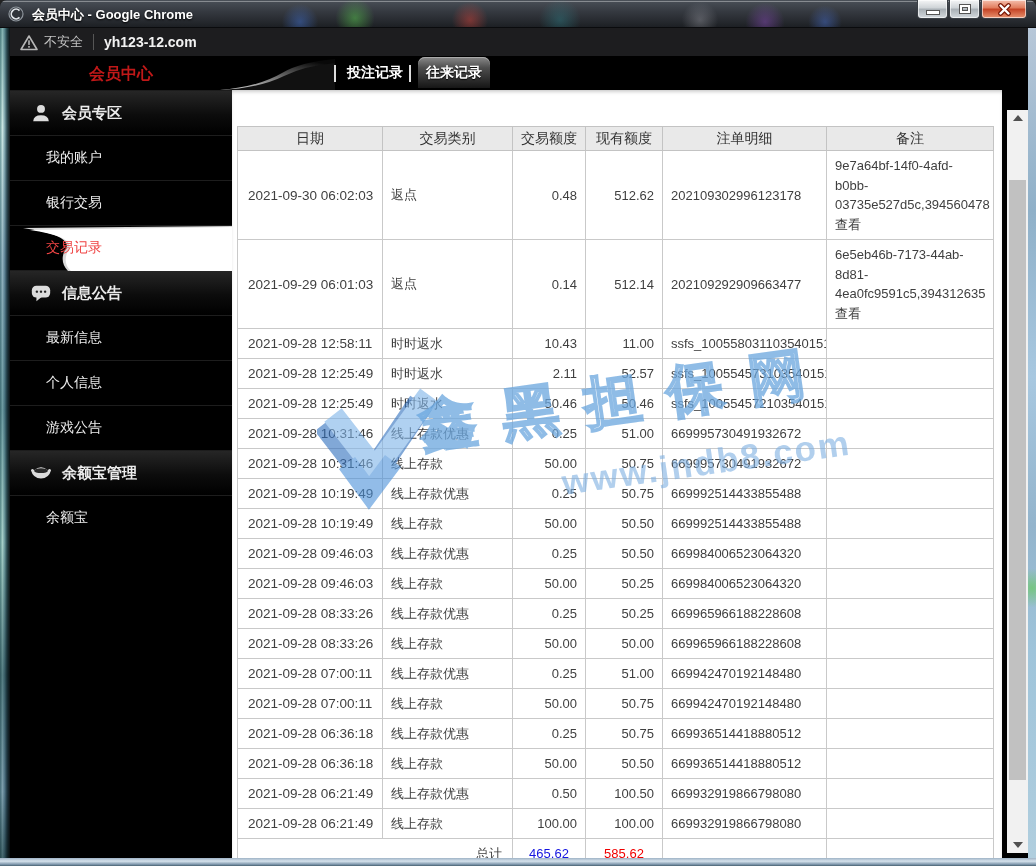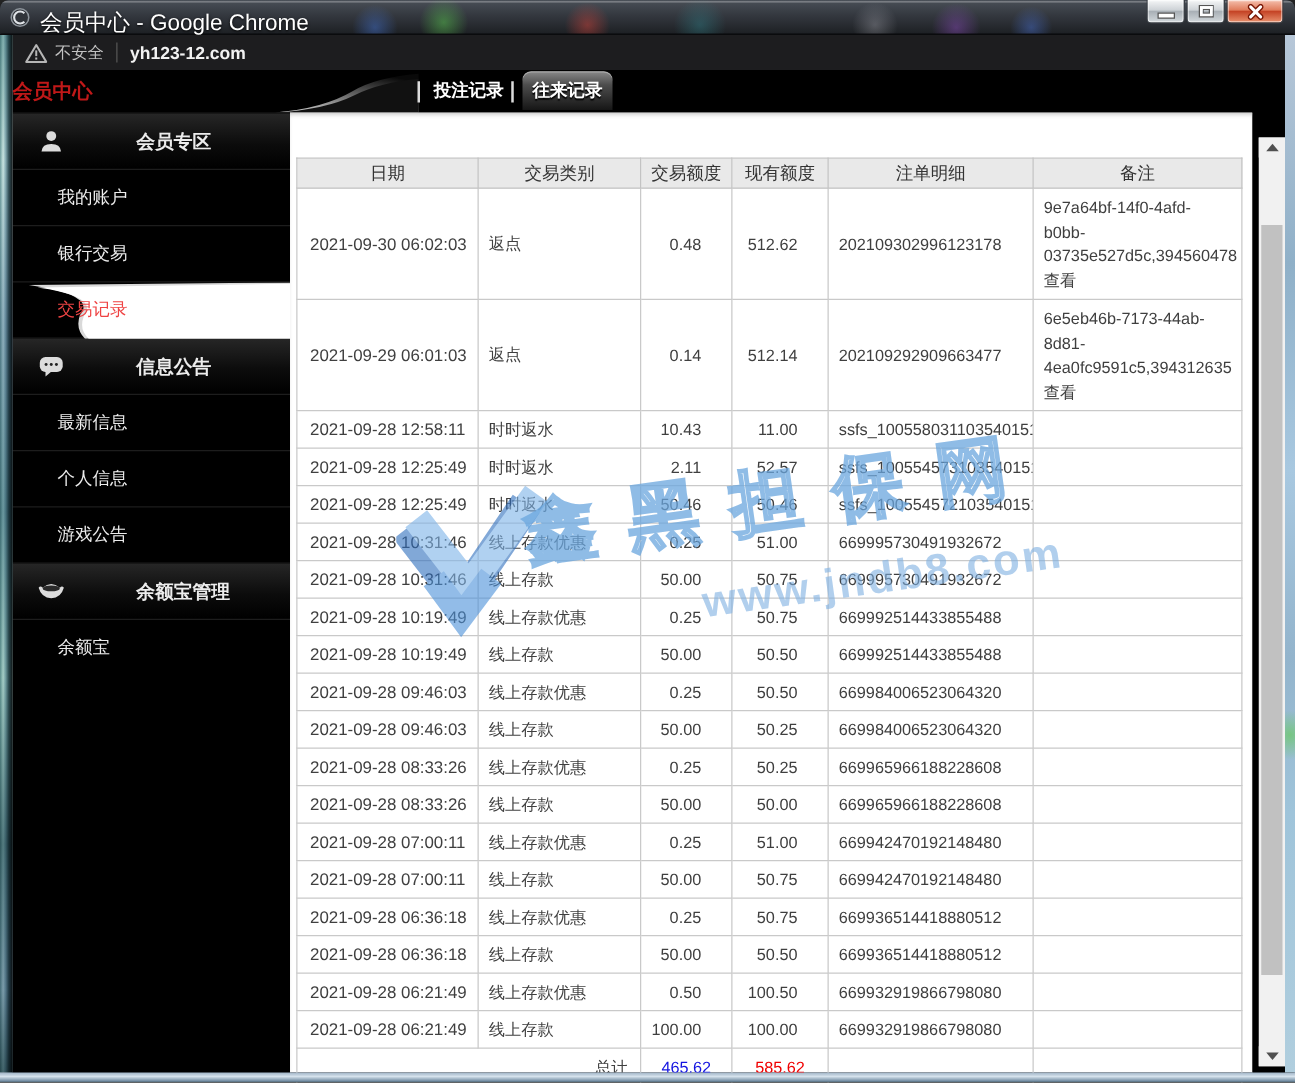--- a/index.html
+++ b/index.html
@@ -16,22 +16,22 @@
       radial-gradient(circle 26px at 470px 20px, rgba(225,70,60,.45), transparent 70%),
       radial-gradient(circle 30px at 560px 20px, rgba(50,150,160,.35), transparent 70%),
       radial-gradient(circle 26px at 700px 20px, rgba(210,210,220,.28), transparent 70%),
       radial-gradient(circle 28px at 765px 22px, rgba(150,80,205,.42), transparent 70%),
       radial-gradient(circle 24px at 825px 22px, rgba(80,125,235,.4), transparent 70%),
       linear-gradient(to bottom, #4a5058 0%, #34383f 45%, #1d2024 100%);
     border-bottom:1px solid #0a0b0d; }
   .titlebar::before { content:""; position:absolute; left:2px; right:2px; top:1px; height:1px;
     background:rgba(255,255,255,.35); }
   .title-icon { position:absolute; left:8px; top:6px; width:16px; height:16px; }
-  .title-text { position:absolute; left:32px; top:6px; font-size:18px; color:#fff;
-    text-shadow:0 1px 2px #000; }
+  .title-text { position:absolute; left:32px; top:6px; font-size:13px; color:#fff;
+    text-shadow:0 1px 2px #000;font-weight:bold; }
   .winbtns { position:absolute; right:9px; top:0; display:flex; }
   .winbtn { width:31px; height:19px; border:1px solid #3a3f45; border-top:none;
     border-radius:0 0 4px 4px; margin-left:1px; position:relative;
     background:linear-gradient(to bottom,#f5f6f7 0%,#cdd2d6 45%,#a8afb5 50%,#d3d9dd 100%);
     box-shadow:inset 0 0 0 1px rgba(255,255,255,.6); cursor:pointer; }
   .winbtn.close { width:46px;
     background:linear-gradient(to bottom,#f5c0ae 0%,#e07b5b 45%,#c44224 50%,#e8926f 100%); }
   .glyph-min { position:absolute; left:9px; top:11px; width:12px; height:3px; background:#fff;
     box-shadow:0 0 0 1px #555; }
   .glyph-max { position:absolute; left:10px; top:5px; width:10px; height:8px;
@@ -46,36 +46,36 @@
   .url-divider { width:1px; height:16px; background:#565656; margin:0 10px; }
   .url-host { color:#f2f2f2; font-size:14px; font-weight:bold; }
   .url-path { color:#9a9a9a; font-size:14px; }
 
   
   .page { position:absolute; left:10px; right:8px; top:57px; bottom:8px; background:#000; }
 
   
   .topnav { position:absolute; left:0; top:0; right:0; height:33px; background:#000; }
   .brand { position:absolute; left:0; top:0; width:222px; height:33px; line-height:33px;
-    color:#c01818; font-size:16px; font-weight:bold; }
+    text-align:center; color:#c01818; font-size:16px; font-weight:bold; }
   .nav-swoosh { position:absolute; left:210px; top:0; }
   .tab-sep1 { position:absolute; left:324px; top:8px; width:2px; height:17px; background:#dcdcdc; }
   .tab-sep2 { position:absolute; left:399px; top:8px; width:2px; height:17px; background:#dcdcdc; }
   .tab { position:absolute; top:0; height:31px; line-height:30px; color:#fff; font-size:14px;
     font-weight:bold; text-align:center; cursor:pointer; text-shadow:0 1px 1px #000; }
   .tab.inactive { left:330px; width:70px; }
   .tab.active { left:408px; width:72px; border-radius:7px 7px 0 0;
     background:linear-gradient(to bottom,#8a8a8a 0%,#4d4d4d 35%,#161616 100%);
     box-shadow:inset 0 1px 0 #aaa; }
 
   
   .sidebar { position:absolute; left:0; top:33px; width:222px; bottom:0; background:#000; }
   .sb-item { position:relative; height:45px; display:flex; align-items:center; cursor:pointer;
     border-top:1px solid #1d1d1d; }
-  .sb-item.parent { background:linear-gradient(to bottom,#262626 0%,#0c0c0c 55%,#000 100%);padding-left:47px; }
+  .sb-item.parent { background:linear-gradient(to bottom,#262626 0%,#0c0c0c 55%,#000 100%); }
   .sb-item .sb-icon { position:absolute; left:20px; width:22px; height:22px; }
   .sb-label { margin-left:36px; color:#ececec; font-size:14px; }
   .sb-item.parent .sb-label { font-size:15px; font-weight:bold; margin-left:52px; }
   .sb-item.active .sb-label { color:#ef4444; position:relative; z-index:2; }
   .active-bg { position:absolute; left:0; top:0; z-index:1; }
 
   
   .content { position:absolute; left:222px; top:33px; width:770px; height:768px; background:#fff;
     box-shadow:inset 0 3px 4px -2px #b9b9b9; }
 
@@ -101,21 +101,21 @@
 
   
   .tbl { position:absolute; left:5px; top:36px; width:756px; border-collapse:collapse;
     table-layout:fixed; }
   .tbl th { height:24px; background:#e9e9e9; border:1px solid #c3c3c3; font-size:14px;
     font-weight:normal; color:#333; }
   .tbl td { border:1px solid #c9c9c9; font-size:13px; color:#3f3f3f; height:30px;
     vertical-align:middle; overflow:hidden; }
   td.c-date { padding-left:10px; font-size:13.5px; }
   td.c-type { padding-left:8px; }
-  td.c-amount, td.c-balance { text-align:right; padding-right:24px; }
+  td.c-amount, td.c-balance { text-align:right; padding-right:8px; }
   td.c-detail { padding-left:8px; }
   td.c-remark { padding:5px 8px; line-height:1.5; }
   .view-link { cursor:pointer; color:#404040; display:inline-block; }
   tfoot td { height:31px; }
   .t-label { text-align:right; padding-right:10px; font-size:13.5px; color:#3f3f3f; }
   .t-amount, .t-balance { text-align:center; font-size:16px; }
 
   
   .watermark { position:absolute; left:0; top:0; width:100%; height:100%; pointer-events:none;
     z-index:5; }

